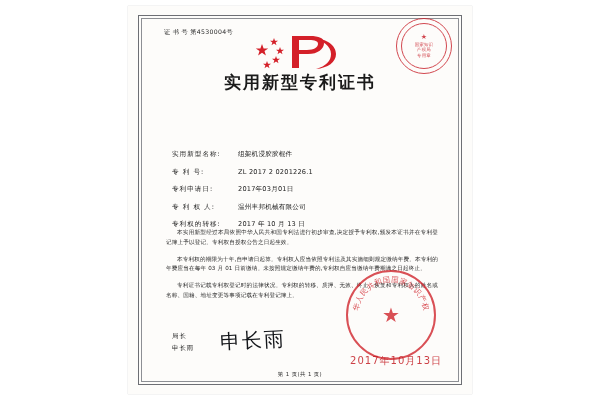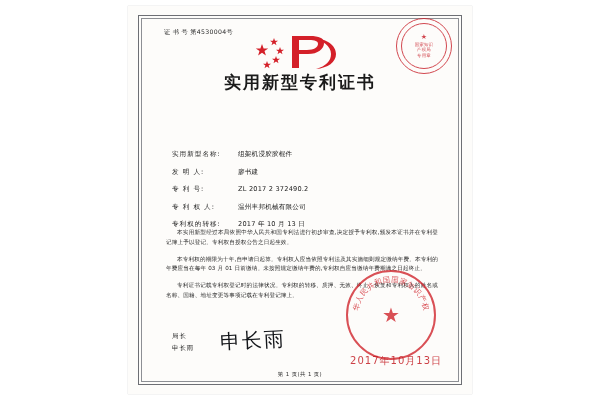--- a/index.html
+++ b/index.html
@@ -280,26 +280,26 @@
     </div>
 
     <div class="title">实用新型专利证书</div>
 
     <div class="fields">
       <div class="field-row">
         <span class="field-label">实用新型名称:</span>
         <span class="field-value">组架机浸胶胶棍件</span>
       </div>
       <div class="field-row">
-        <span class="field-label">发 明 人:</span>
-        <span class="field-value">廖书建</span>
-      </div>
-      <div class="field-row">
         <span class="field-label">专 利 号:</span>
-        <span class="field-value">ZL 2017 2 372490.2</span>
+        <span class="field-value">ZL 2017 2 0201226.1</span>
+      </div>
+      <div class="field-row">
+        <span class="field-label">专利申请日:</span>
+        <span class="field-value">2017年03月01日</span>
       </div>
       <div class="field-row">
         <span class="field-label">专 利 权 人:</span>
         <span class="field-value">温州丰邦机械有限公司</span>
       </div>
       <div class="field-row">
         <span class="field-label">专利权的转移:</span>
         <span class="field-value">2017 年 10 月 13 日</span>
       </div>
     </div>

